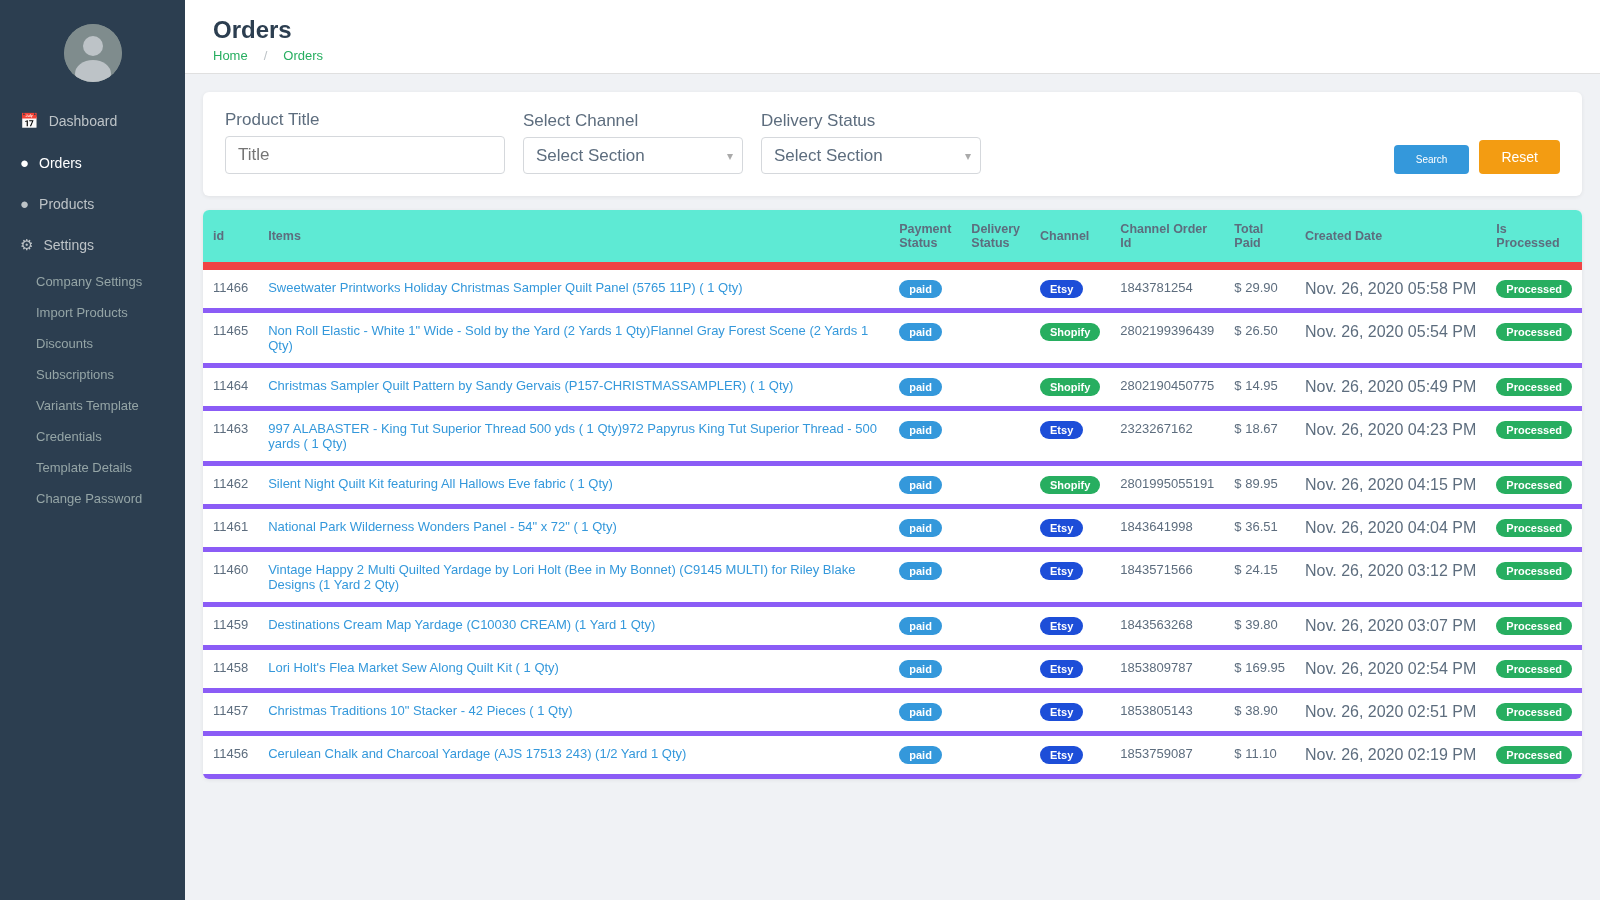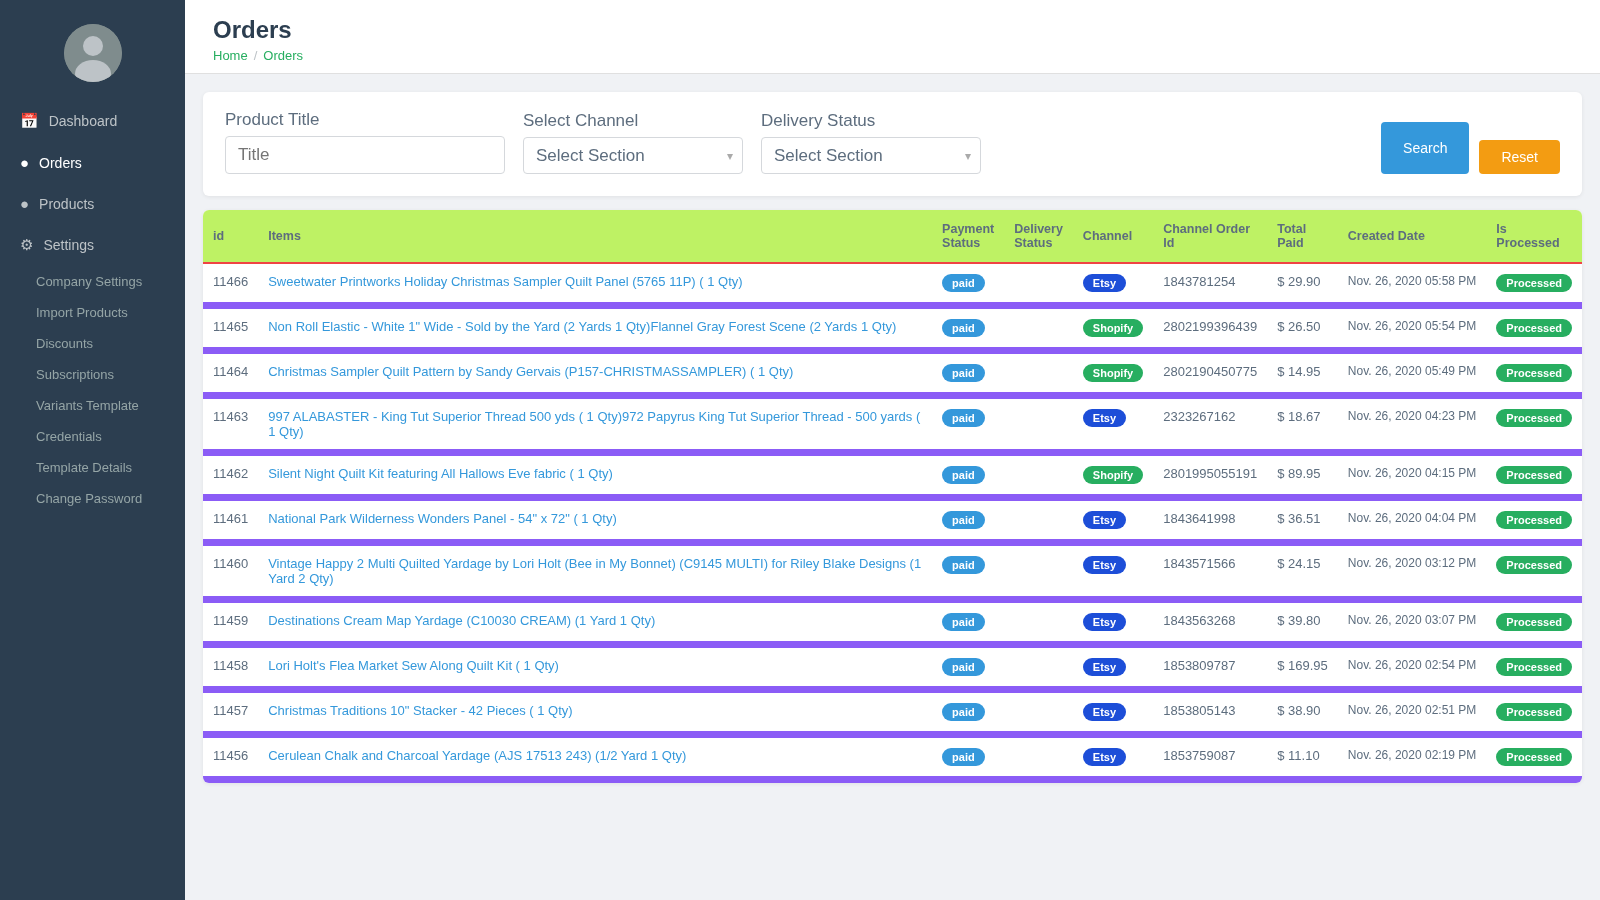--- a/index.html
+++ b/index.html
@@ -69,21 +69,21 @@
       border-bottom: 1px solid #e0e0e0;
     }
     #page-header h1 {
       font-size: 24px;
       font-weight: 600;
       color: #2c3e50;
     }
     .breadcrumb {
       display: flex;
       align-items: center;
-      gap: 6px;
+      gap: 16px;
       margin-top: 4px;
       font-size: 13px;
       color: #7f8c8d;
     }
     .breadcrumb a { color: #27ae60; text-decoration: none; }
     .breadcrumb .sep { color: #bdc3c7; }
 
     
     #filter-area {
       background: #fff;
@@ -135,22 +135,22 @@
       display: flex;
       gap: 10px;
       margin-left: auto;
       align-items: flex-end;
     }
     .btn-search {
       background: #3498db;
       color: #fff;
       border: none;
       border-radius: 4px;
-      padding: 18px 22px;
-      font-size: 14px;
+      padding: 9px 22px;
+      font-size: 10px;
       cursor: pointer;
       font-weight: 500;
     }
     .btn-reset {
       background: #f39c12;
       color: #fff;
       border: none;
       border-radius: 4px;
       padding: 9px 22px;
       font-size: 14px;
@@ -165,33 +165,33 @@
       border-radius: 6px;
       box-shadow: 0 1px 4px rgba(0,0,0,0.07);
       overflow: auto;
     }
     table {
       width: 100%;
       border-collapse: collapse;
       font-size: 13px;
     }
     thead tr {
-      background: #bef264;
-      border-bottom: 2px solid #ef4444;
+      background: #5eead4;
+      border-bottom: 8px solid #ef4444;
     }
     thead th {
       padding: 12px 10px;
       text-align: left;
       color: #5d6d7e;
       font-weight: 600;
       white-space: nowrap;
       font-size: 12.5px;
     }
     tbody tr {
-      border-bottom: 7px solid #8b5cf6;
+      border-bottom: 5px solid #8b5cf6;
     }
     tbody td {
       padding: 10px 10px;
       color: #5d6d7e;
       vertical-align: top;
     }
     .td-id { color: #5d6d7e; font-size: 13px; min-width: 50px; }
     .badge-paid {
       background: #3498db;
       color: #fff;
@@ -221,21 +221,21 @@
     }
     .badge-processed {
       background: #27ae60;
       color: #fff;
       border-radius: 10px;
       padding: 3px 10px;
       font-size: 11px;
       font-weight: 600;
       display: inline-block;
     }
-    .td-date { white-space: nowrap; font-size: 12px; }
+    .td-date { white-space: nowrap; font-size: 16px; }
     .td-price { white-space: nowrap; }
   </style>
 </head>
 <body>
 
 <div id="sidebar">
   <div class="avatar-area">
     <div class="avatar">
       <svg width="58" height="58" viewBox="0 0 58 58">
         <circle cx="29" cy="29" r="29" fill="#7f8c8d"></circle>

